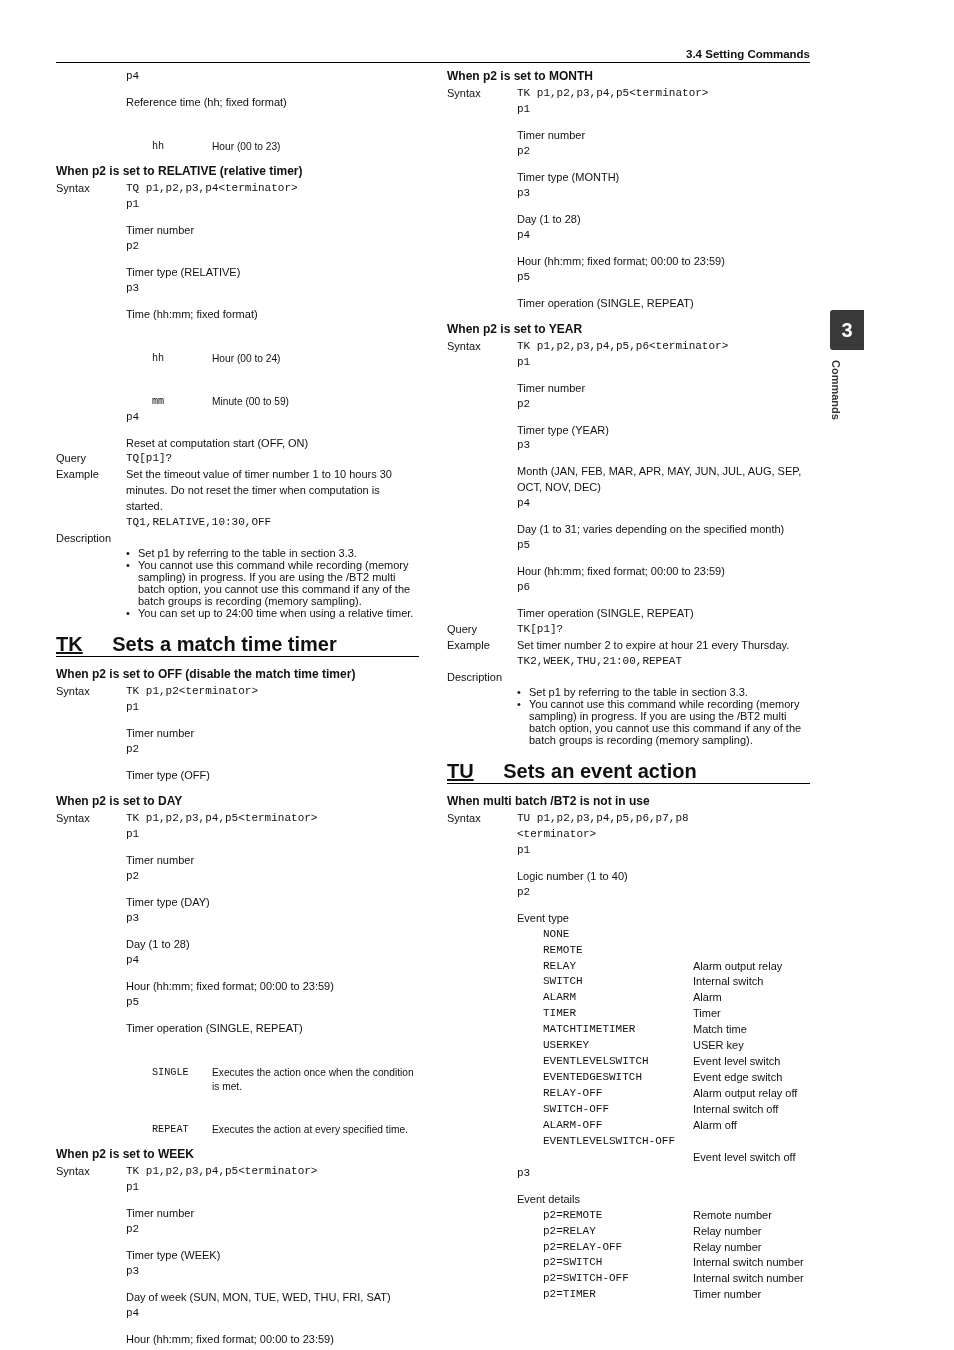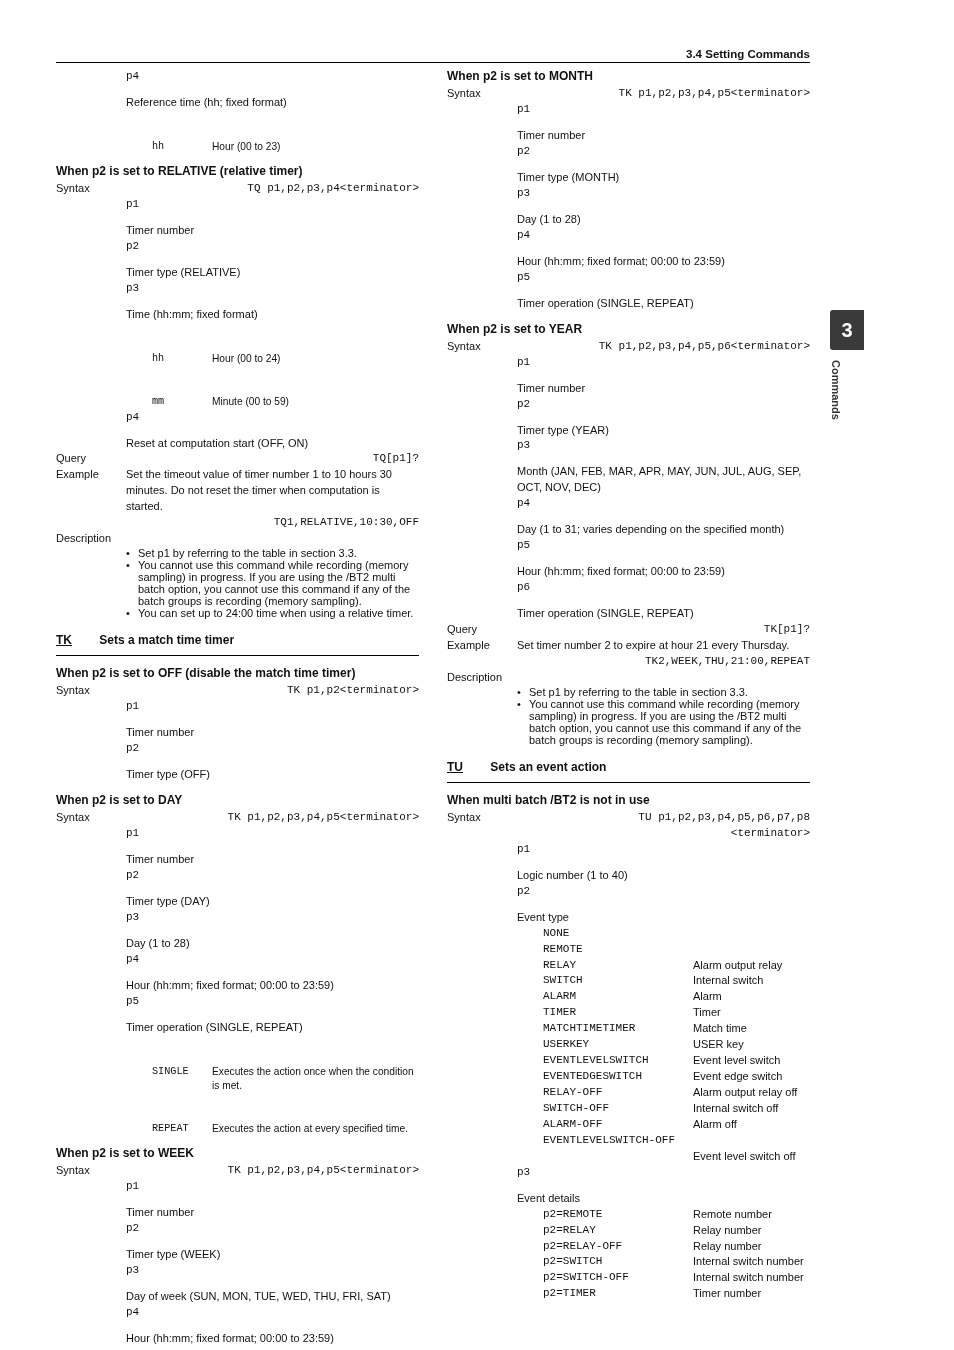--- a/index.html
+++ b/index.html
@@ -7,28 +7,28 @@
   .page { width: 866px; padding: 48px 56px 30px 56px; position: relative; }
   .header-right { text-align: right; font-weight: bold; font-size: 11.5px; margin-bottom: 2px; }
   .header-rule { border: none; border-top: 1px solid #000; margin-bottom: 6px; }
   .cols { display: flex; gap: 28px; }
   .col { flex: 1 1 50%; min-width: 0; }
 
   .side-tab { position: absolute; right: 0; top: 310px; width: 36px; }
   .tab-num { background: #3a3a3a; color: #fff; width: 34px; height: 40px; display:flex; align-items:center; justify-content:center; font-size: 20px; font-weight: bold; border-top-left-radius:3px; border-bottom-left-radius:3px; }
   .tab-txt { writing-mode: vertical-rl; transform: rotate(0deg); font-size: 11px; font-weight: bold; color:#333; margin-top:10px; text-align:left; }
 
-  .cmd-head { font-size: 12px; font-weight: bold; border-bottom: 1.5px solid #000; padding-bottom: 8px; margin: 14px 0 4px 0; }
+  .cmd-head { font-size: 20px; font-weight: bold; border-bottom: 1.5px solid #000; padding-bottom: 0; margin: 14px 0 4px 0; }
   .cmd-head .sym { text-decoration: underline; margin-right: 24px; }
   .subhead { font-size: 12px; font-weight: bold; margin: 10px 0 3px 0; }
 
   .row { display: flex; font-size: 11px; line-height: 1.45; }
   .lab { width: 70px; flex: 0 0 70px; font-size: 11px; }
   .val { flex: 1; }
-  .mono { font-family: "Courier New", monospace; font-size: 11px; text-align: right; }
+  .mono { font-family: "Courier New", monospace; font-size: 11px; }
   .prow { display: flex; font-size: 11px; line-height: 1.45; padding-left: 70px; flex-direction: column; }
   .pnum { width: 26px; flex: 0 0 26px; font-family: "Courier New", monospace; }
   .ptxt { flex: 1; }
 
   .sublist { padding-left: 96px; }
   .subrow { display: flex; font-size: 10.2px; line-height: 1.4; margin-top: 29px; }
   .subk { width: 60px; flex: 0 0 60px; font-family: "Courier New", monospace; }
   .subv { flex: 1; }
 
   .bullets { padding-left: 70px; font-size:11px; }

